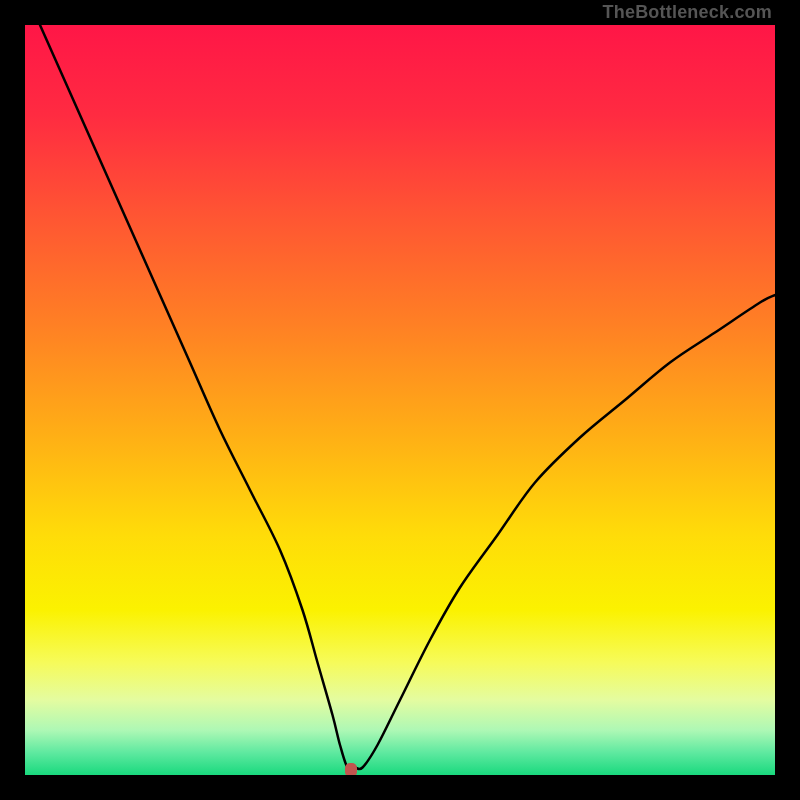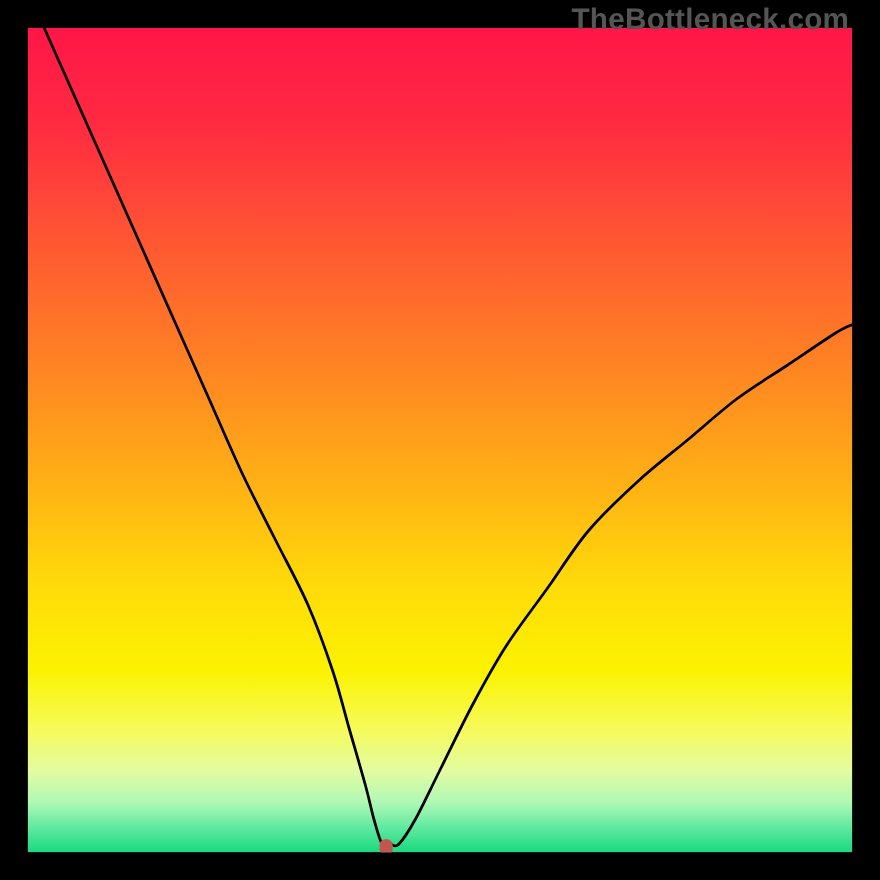--- a/index.html
+++ b/index.html
@@ -32,21 +32,21 @@
     inset: 0;
     width: 750px;
     height: 750px;
   }
   .watermark {
     position: absolute;
     top: 2px;
     right: 28px;
     color: #555555;
     font-family: Arial, Helvetica, sans-serif;
-    font-size: 27px;
+    font-size: 18px;
     font-weight: bold;
     letter-spacing: 0.2px;
   }
   .marker {
     position: absolute;
     width: 12px;
     height: 14px;
     background: #c1554f;
     border-radius: 5px;
     transform: translate(-50%, -50%);

